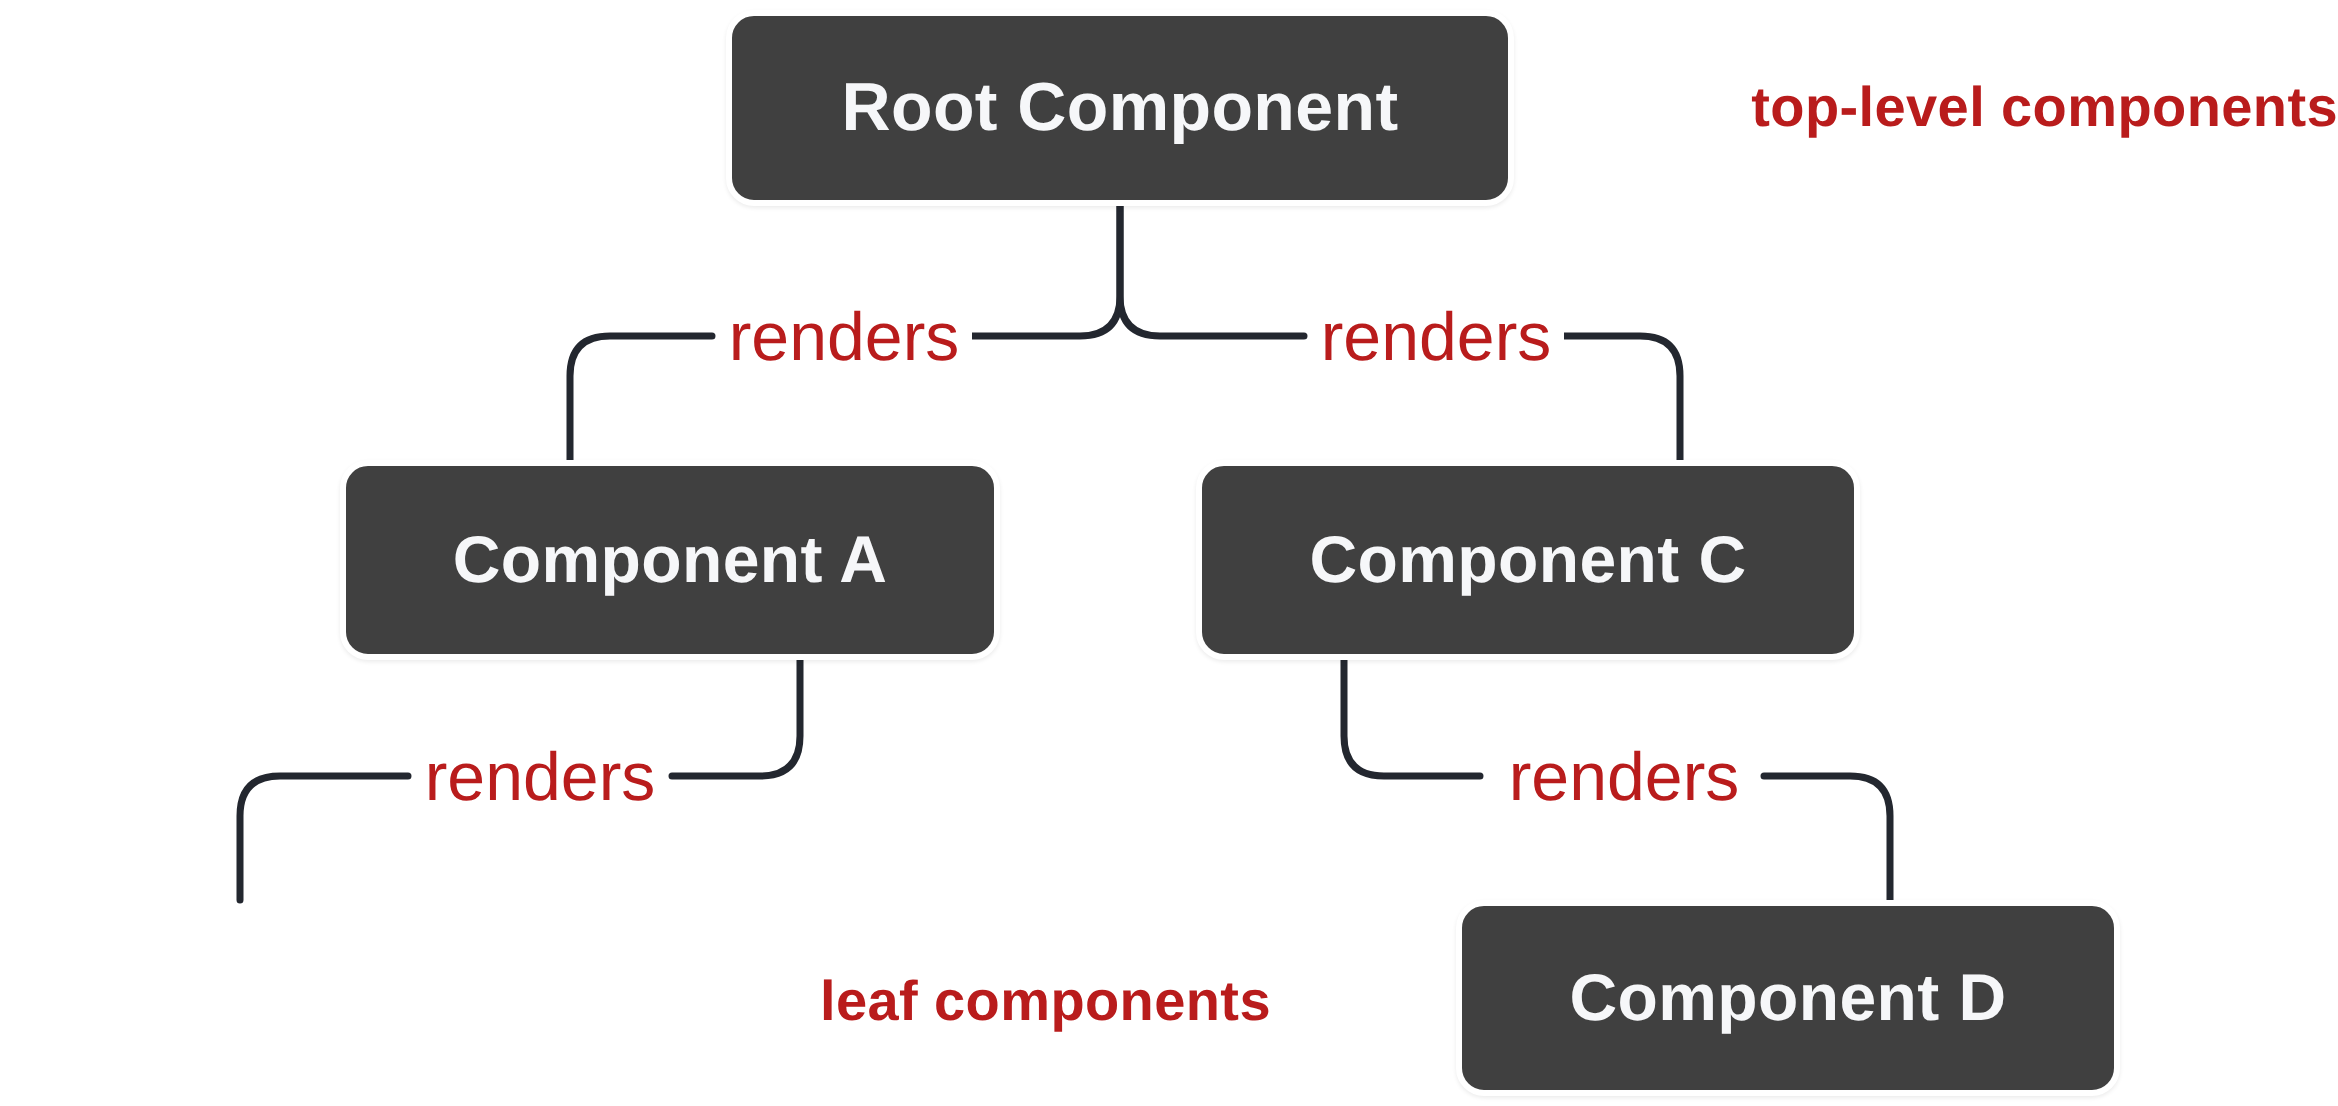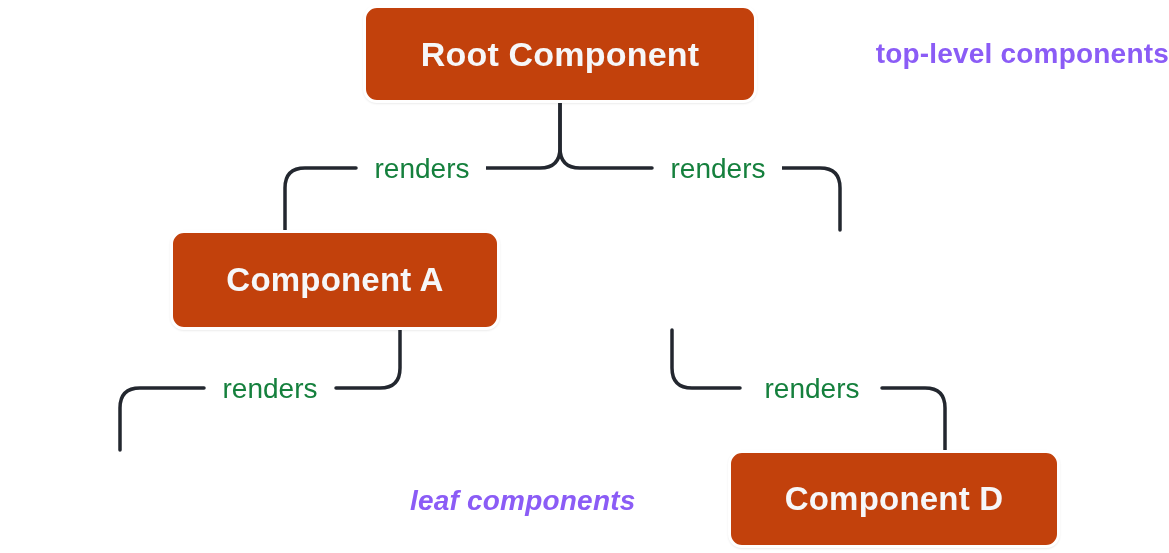--- a/index.html
+++ b/index.html
@@ -23,21 +23,21 @@
   }
   .connectors path {
     fill: none;
     stroke: #23272f;
     stroke-width: 3.5;
     stroke-linecap: round;
   }
   .node {
     position: absolute;
     box-sizing: border-box;
-    background: #c2410c;
+    background: #404040;
     border: 3px solid #ffffff;
     border-radius: 14px;
     display: flex;
     align-items: center;
     justify-content: center;
     color: #f6f7f9;
     font-size: 33px;
     font-weight: 600;
     letter-spacing: 0.2px;
     box-shadow: 0 1px 2px rgba(0,0,0,0.08);
@@ -47,40 +47,40 @@
   .node-c    { left: 598px; top: 230px; width: 332px; height: 100px; }
   .node-b    { left: 0px;   top: 450px; width: 335px; height: 98px;  }
   .node-d    { left: 728px; top: 450px; width: 332px; height: 98px;  }
 
   .edge-label {
     position: absolute;
     width: 128px;
     height: 36px;
     line-height: 36px;
     text-align: center;
-    color: #15803d;
-    font-size: 28px;
+    color: #b91c1c;
+    font-size: 34px;
     font-weight: 500;
     background: #ffffff;
   }
   .edge-label-1 { left: 358px; top: 151px; }
   .edge-label-2 { left: 654px; top: 151px; }
   .edge-label-3 { left: 206px; top: 371px; }
   .edge-label-4 { left: 748px; top: 371px; }
 
   .annotation {
     position: absolute;
-    color: #8b5cf6;
+    color: #b91c1c;
     font-size: 28px;
     font-weight: 700;
     letter-spacing: 0.2px;
     white-space: nowrap;
   }
   .annotation-top    { right: 0px;  top: 38px;  text-align: right; }
-  .annotation-bottom { left: 410px; top: 485px; font-style: italic; }
+  .annotation-bottom { left: 410px; top: 485px; }
 </style>
 </head>
 <body>
 
 <div class="canvas">
 
   <svg class="connectors" viewBox="0 0 1169 553" xmlns="http://www.w3.org/2000/svg" aria-hidden="true">
 
     <path d="M560 103 L560 148 Q560 168 540 168 L484 168 M356 168 L305 168 Q285 168 285 188 L285 230"></path>
 
@@ -92,20 +92,23 @@
   </svg>
 
   <div class="node node-root">
     <span>Root Component</span>
   </div>
 
   <div class="node node-a">
     <span>Component A</span>
   </div>
 
+  <div class="node node-c">
+    <span>Component C</span>
+  </div>
 
 
   <div class="node node-d">
     <span>Component D</span>
   </div>
 
   <div class="edge-label edge-label-1">renders</div>
   <div class="edge-label edge-label-2">renders</div>
   <div class="edge-label edge-label-3">renders</div>
   <div class="edge-label edge-label-4">renders</div>

